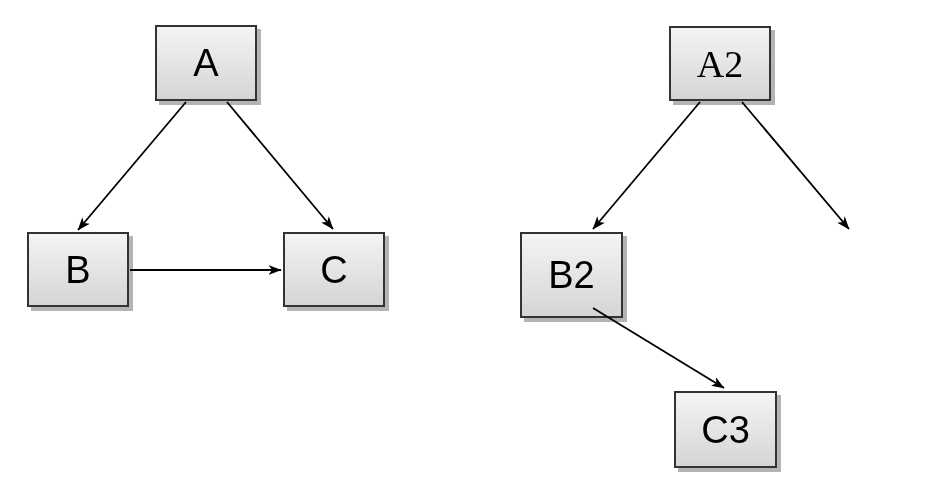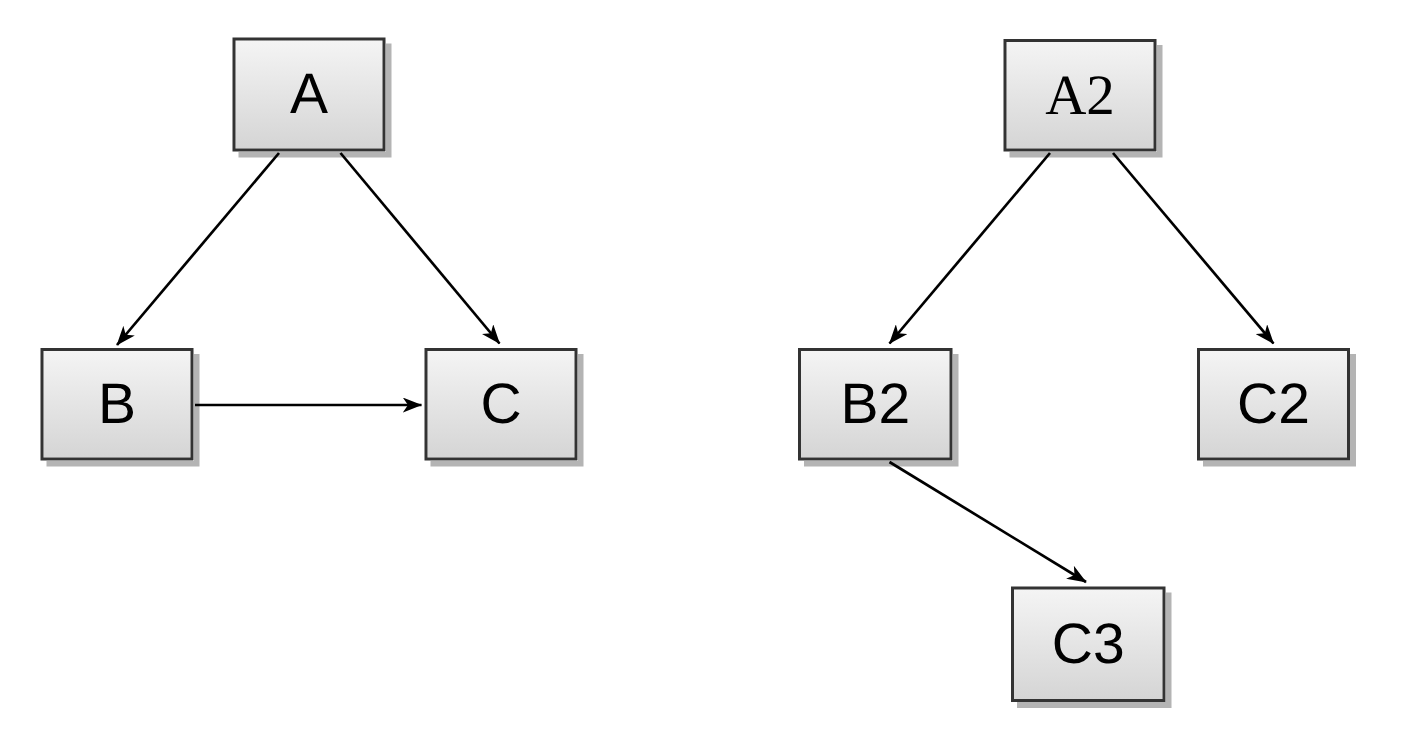--- a/index.html
+++ b/index.html
@@ -72,22 +72,19 @@
     </div>
     <div class="node" style="left: 27px; top: 232px; width: 102px; height: 75px;">
       <span class="node-label">B</span>
     </div>
     <div class="node" style="left: 283px; top: 232px; width: 102px; height: 75px;">
       <span class="node-label">C</span>
     </div>
     <div class="node" style="left: 669px; top: 26px; width: 102px; height: 75px; font-family: Liberation Serif, serif;">
       <span class="node-label">A2</span>
     </div>
-    <div class="node" style="left: 532px; top: 232px; width: 103px; height: 75px;">
+    <div class="node" style="left: 520px; top: 232px; width: 103px; height: 86px;">
       <span class="node-label">B2</span>
-    </div>
-    <div class="node" style="left: 798px; top: 232px; width: 102px; height: 75px;">
-      <span class="node-label">C2</span>
     </div>
     <div class="node" style="left: 674px; top: 391px; width: 103px; height: 77px;">
       <span class="node-label">C3</span>
     </div>
   </div>
 
 </body></html>

